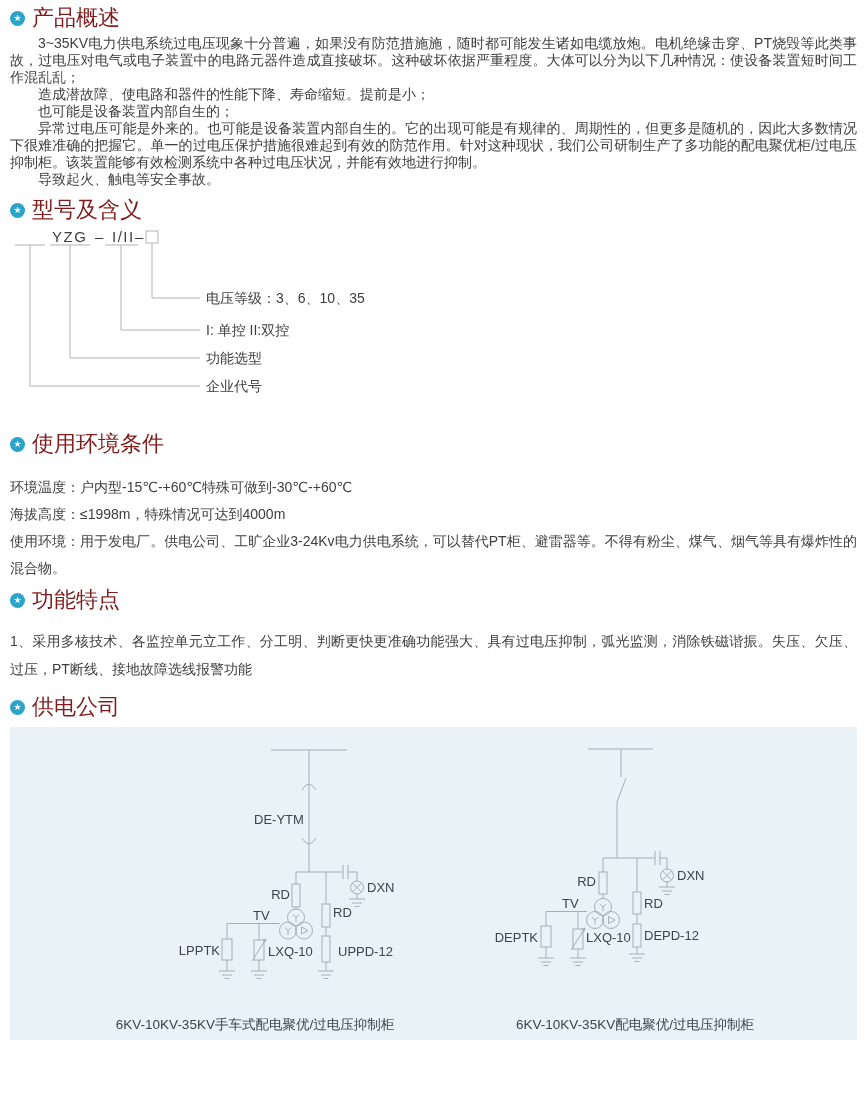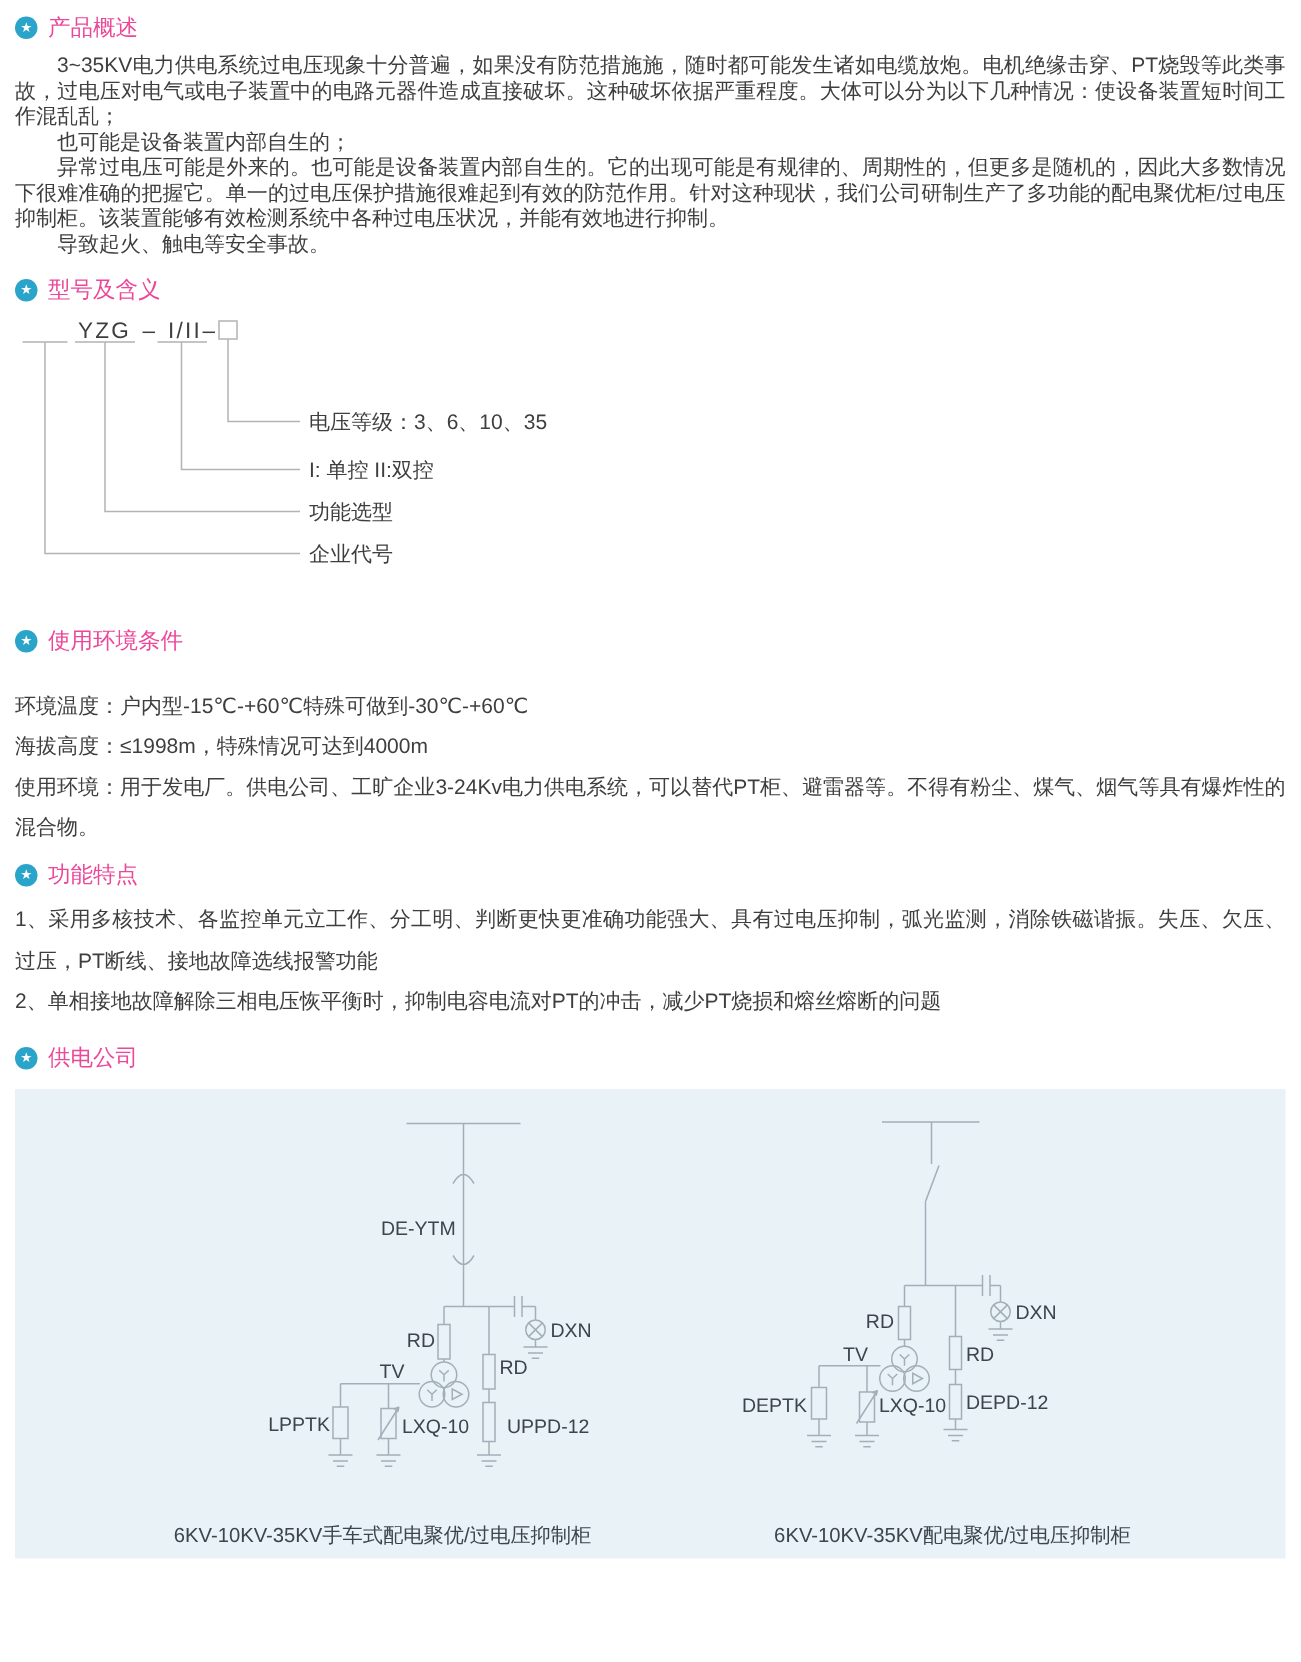--- a/index.html
+++ b/index.html
@@ -10,35 +10,35 @@
     color:#3e3e3e;
   }
   .content { padding:8px 10px 0 10px; }
 
   .sec-h { display:flex; align-items:center; gap:7px; height:20px; }
   .sec-icon {
     width:15px; height:15px; border-radius:50%;
     background:#2aa5c9; color:#ffffff;
     font-size:9px; line-height:15px; text-align:center; flex:none;
   }
-  .sec-title { color:#ec4899; font-size:15px; }
+  .sec-title { color:#7f1d1d; font-size:22px; }
 
   .para { margin-top:7px; }
   .para p { font-size:14px; line-height:17px; text-align:justify; }
   .para p.indent { text-indent:2em; }
 
   .h-model { margin-top:12px; }
   .model-svg { display:block; margin-top:8px; }
 
   .h-env { margin-top:30px; }
   .env { margin-top:20px; }
   .env p { font-size:14px; line-height:27px; text-align:justify; }
 
   .h-feat { margin-top:8px; }
-  .feat { margin-top:6px; }
+  .feat { margin-top:18px; }
   .feat p { font-size:14px; line-height:27.5px; text-align:justify; }
 
   .h-schem { margin-top:14px; }
   .panel { margin-top:10px; width:847px; height:313px; background:#e8f2f7; }
 
   .wire { stroke:#a2afb8; stroke-width:1; fill:none; }
   .mline { stroke:#b3b3b3; stroke-width:1; fill:none; }
   .slabel { fill:#3d444c; font-family:"Liberation Sans","DejaVu Sans",sans-serif; font-size:13px; }
   .scap { fill:#3d444c; font-family:"Liberation Sans","DejaVu Sans",sans-serif; font-size:13.5px; }
   .mcode { fill:#3e3e3e; font-family:"Liberation Sans","DejaVu Sans",sans-serif; font-size:15px; letter-spacing:1.5px; }
@@ -48,20 +48,21 @@
 <body>
 
 <div class="content">
 
   <div class="sec-h">
     <span class="sec-icon">★</span>
     <span class="sec-title">产品概述</span>
   </div>
   <div class="para">
     <p class="indent">3~35KV电力供电系统过电压现象十分普遍，如果没有防范措施施，随时都可能发生诸如电缆放炮。电机绝缘击穿、PT烧毁等此类事故，过电压对电气或电子装置中的电路元器件造成直接破坏。这种破坏依据严重程度。大体可以分为以下几种情况：使设备装置短时间工作混乱乱；</p>
+    <p class="indent">造成潜故障、使电路和器件的性能下降、寿命缩短。提前是小；</p>
     <p class="indent">也可能是设备装置内部自生的；</p>
     <p class="indent">异常过电压可能是外来的。也可能是设备装置内部自生的。它的出现可能是有规律的、周期性的，但更多是随机的，因此大多数情况下很难准确的把握它。单一的过电压保护措施很难起到有效的防范作用。针对这种现状，我们公司研制生产了多功能的配电聚优柜/过电压抑制柜。该装置能够有效检测系统中各种过电压状况，并能有效地进行抑制。</p>
     <p class="indent">导致起火、触电等安全事故。</p>
   </div>
 
   <div class="sec-h h-model">
     <span class="sec-icon">★</span>
     <span class="sec-title">型号及含义</span>
   </div>
   <svg class="model-svg" width="430" height="176" viewBox="0 0 430 176">
@@ -90,21 +91,20 @@
     <p>海拔高度：≤1998m，特殊情况可达到4000m</p>
     <p>使用环境：用于发电厂。供电公司、工旷企业3-24Kv电力供电系统，可以替代PT柜、避雷器等。不得有粉尘、煤气、烟气等具有爆炸性的混合物。</p>
   </div>
 
   <div class="sec-h h-feat">
     <span class="sec-icon">★</span>
     <span class="sec-title">功能特点</span>
   </div>
   <div class="feat">
     <p>1、采用多核技术、各监控单元立工作、分工明、判断更快更准确功能强大、具有过电压抑制，弧光监测，消除铁磁谐振。失压、欠压、过压，PT断线、接地故障选线报警功能</p>
-    <p>2、单相接地故障解除三相电压恢平衡时，抑制电容电流对PT的冲击，减少PT烧损和熔丝熔断的问题</p>
   </div>
 
   <div class="sec-h h-schem">
     <span class="sec-icon">★</span>
     <span class="sec-title">供电公司</span>
   </div>
 
   <div class="panel">
     <svg width="847" height="313" viewBox="0 0 847 313">
       <defs>

